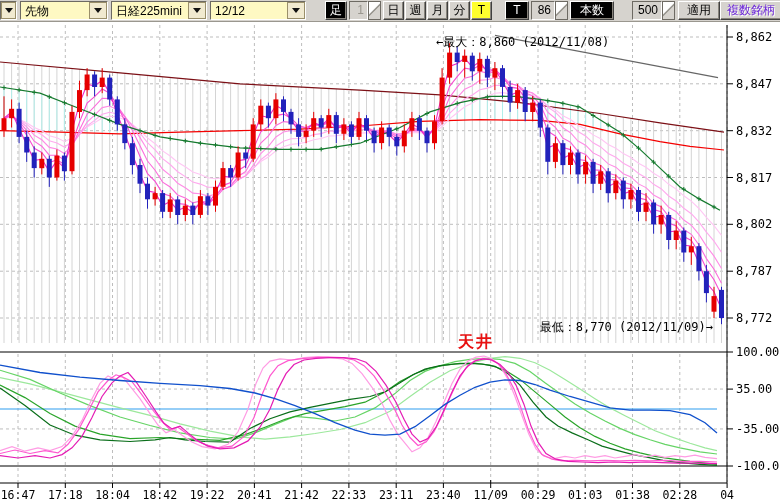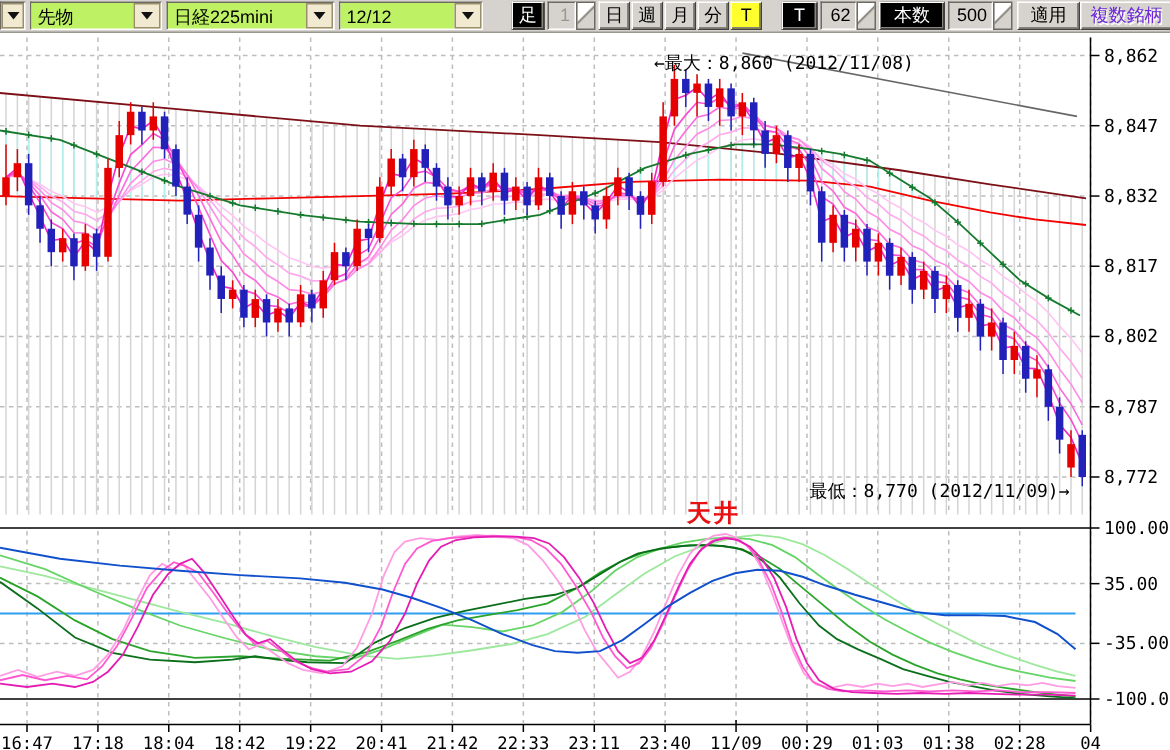--- a/index.html
+++ b/index.html
@@ -5,21 +5,21 @@
   html,body{margin:0;padding:0;background:#fff;}
   .app{position:relative;width:780px;height:500px;background:#ffffff;overflow:hidden;
        font-family:"Liberation Sans",sans-serif;}
   
   .toolbar{position:absolute;left:0;top:0;width:780px;height:22px;background:#d6d3ce;
            border-bottom:1px solid #9a978f;display:flex;align-items:center;box-sizing:border-box;}
   .combo{display:flex;height:19px;box-sizing:border-box;background:#fff;
          border-top:1px solid #6d6a63;border-left:1px solid #6d6a63;
          border-bottom:1px solid #fff;border-right:1px solid #fff;}
   .combo-field{flex:1;font-size:12px;line-height:17px;padding:1px 2px 0 4px;color:#000;
-               white-space:nowrap;overflow:hidden;background:#bef264;}
+               white-space:nowrap;overflow:hidden;background:#fef9c3;}
   .combo-btn{width:16px;background:#f1ead0;border:1px solid #9a8f6a;display:flex;
              align-items:center;justify-content:center;}
   .tri{width:0;height:0;border-left:4px solid transparent;border-right:4px solid transparent;
        border-top:5px solid #111;}
   .btn{height:19px;box-sizing:border-box;background:#d6d3ce;color:#000;font-size:12px;
        line-height:15px;text-align:center;padding:1px 2px 0 2px;
        border-top:1px solid #fff;border-left:1px solid #fff;
        border-right:1px solid #404040;border-bottom:1px solid #404040;
        box-shadow:inset -1px -1px 0 #87837b;white-space:nowrap;}
   .btn.black{background:#000;color:#fff;}
@@ -47,21 +47,21 @@
       <div class="combo-btn" style="width:15px">
           <span class="tri"></span>
         </div>
     </div>
     <div class="combo sp" style="width:88px;margin-left:3px">
       <div class="combo-field">先物</div>
       <div class="combo-btn">
           <span class="tri"></span>
         </div>
     </div>
-    <div class="combo sp" style="width:112px;margin-left:3px">
+    <div class="combo sp" style="width:96px;margin-left:3px">
       <div class="combo-field">日経225mini</div>
       <div class="combo-btn">
           <span class="tri"></span>
         </div>
     </div>
     <div class="combo sp" style="width:96px;margin-left:3px">
       <div class="combo-field">12/12</div>
       <div class="combo-btn">
           <span class="tri"></span>
         </div>
@@ -71,25 +71,25 @@
       <div class="spin-field dim" style="width:19px">1</div>
       <div class="spin-btn"></div>
     </div>
     <div class="btn sp" style="width:21px;margin-left:2px">日</div>
     <div class="btn sp" style="width:21px;margin-left:1px">週</div>
     <div class="btn sp" style="width:21px;margin-left:1px">月</div>
     <div class="btn sp" style="width:21px;margin-left:1px">分</div>
     <div class="btn yellow sp" style="width:21px;margin-left:1px">T</div>
     <div class="btn black sp" style="width:24px;margin-left:13px">T</div>
     <div class="spin sp" style="margin-left:2px">
-      <div class="spin-field" style="width:24px">62</div>
+      <div class="spin-field" style="width:24px">86</div>
       <div class="spin-btn"></div>
     </div>
     <div class="btn black sp" style="width:44px;margin-left:2px">本数</div>
-    <div class="spin sp" style="margin-left:2px">
+    <div class="spin sp" style="margin-left:18px">
       <div class="spin-field" style="width:30px">500</div>
       <div class="spin-btn"></div>
     </div>
     <div class="btn sp" style="width:42px;margin-left:3px">適用</div>
     <div class="btn disabled sp" style="width:62px;margin-left:auto;margin-right:0">複数銘柄</div>
   </div>
 
   <div class="chart-area">
     <svg id="chart" width="780" height="478" viewBox="0 0 780 478">
         <g>

